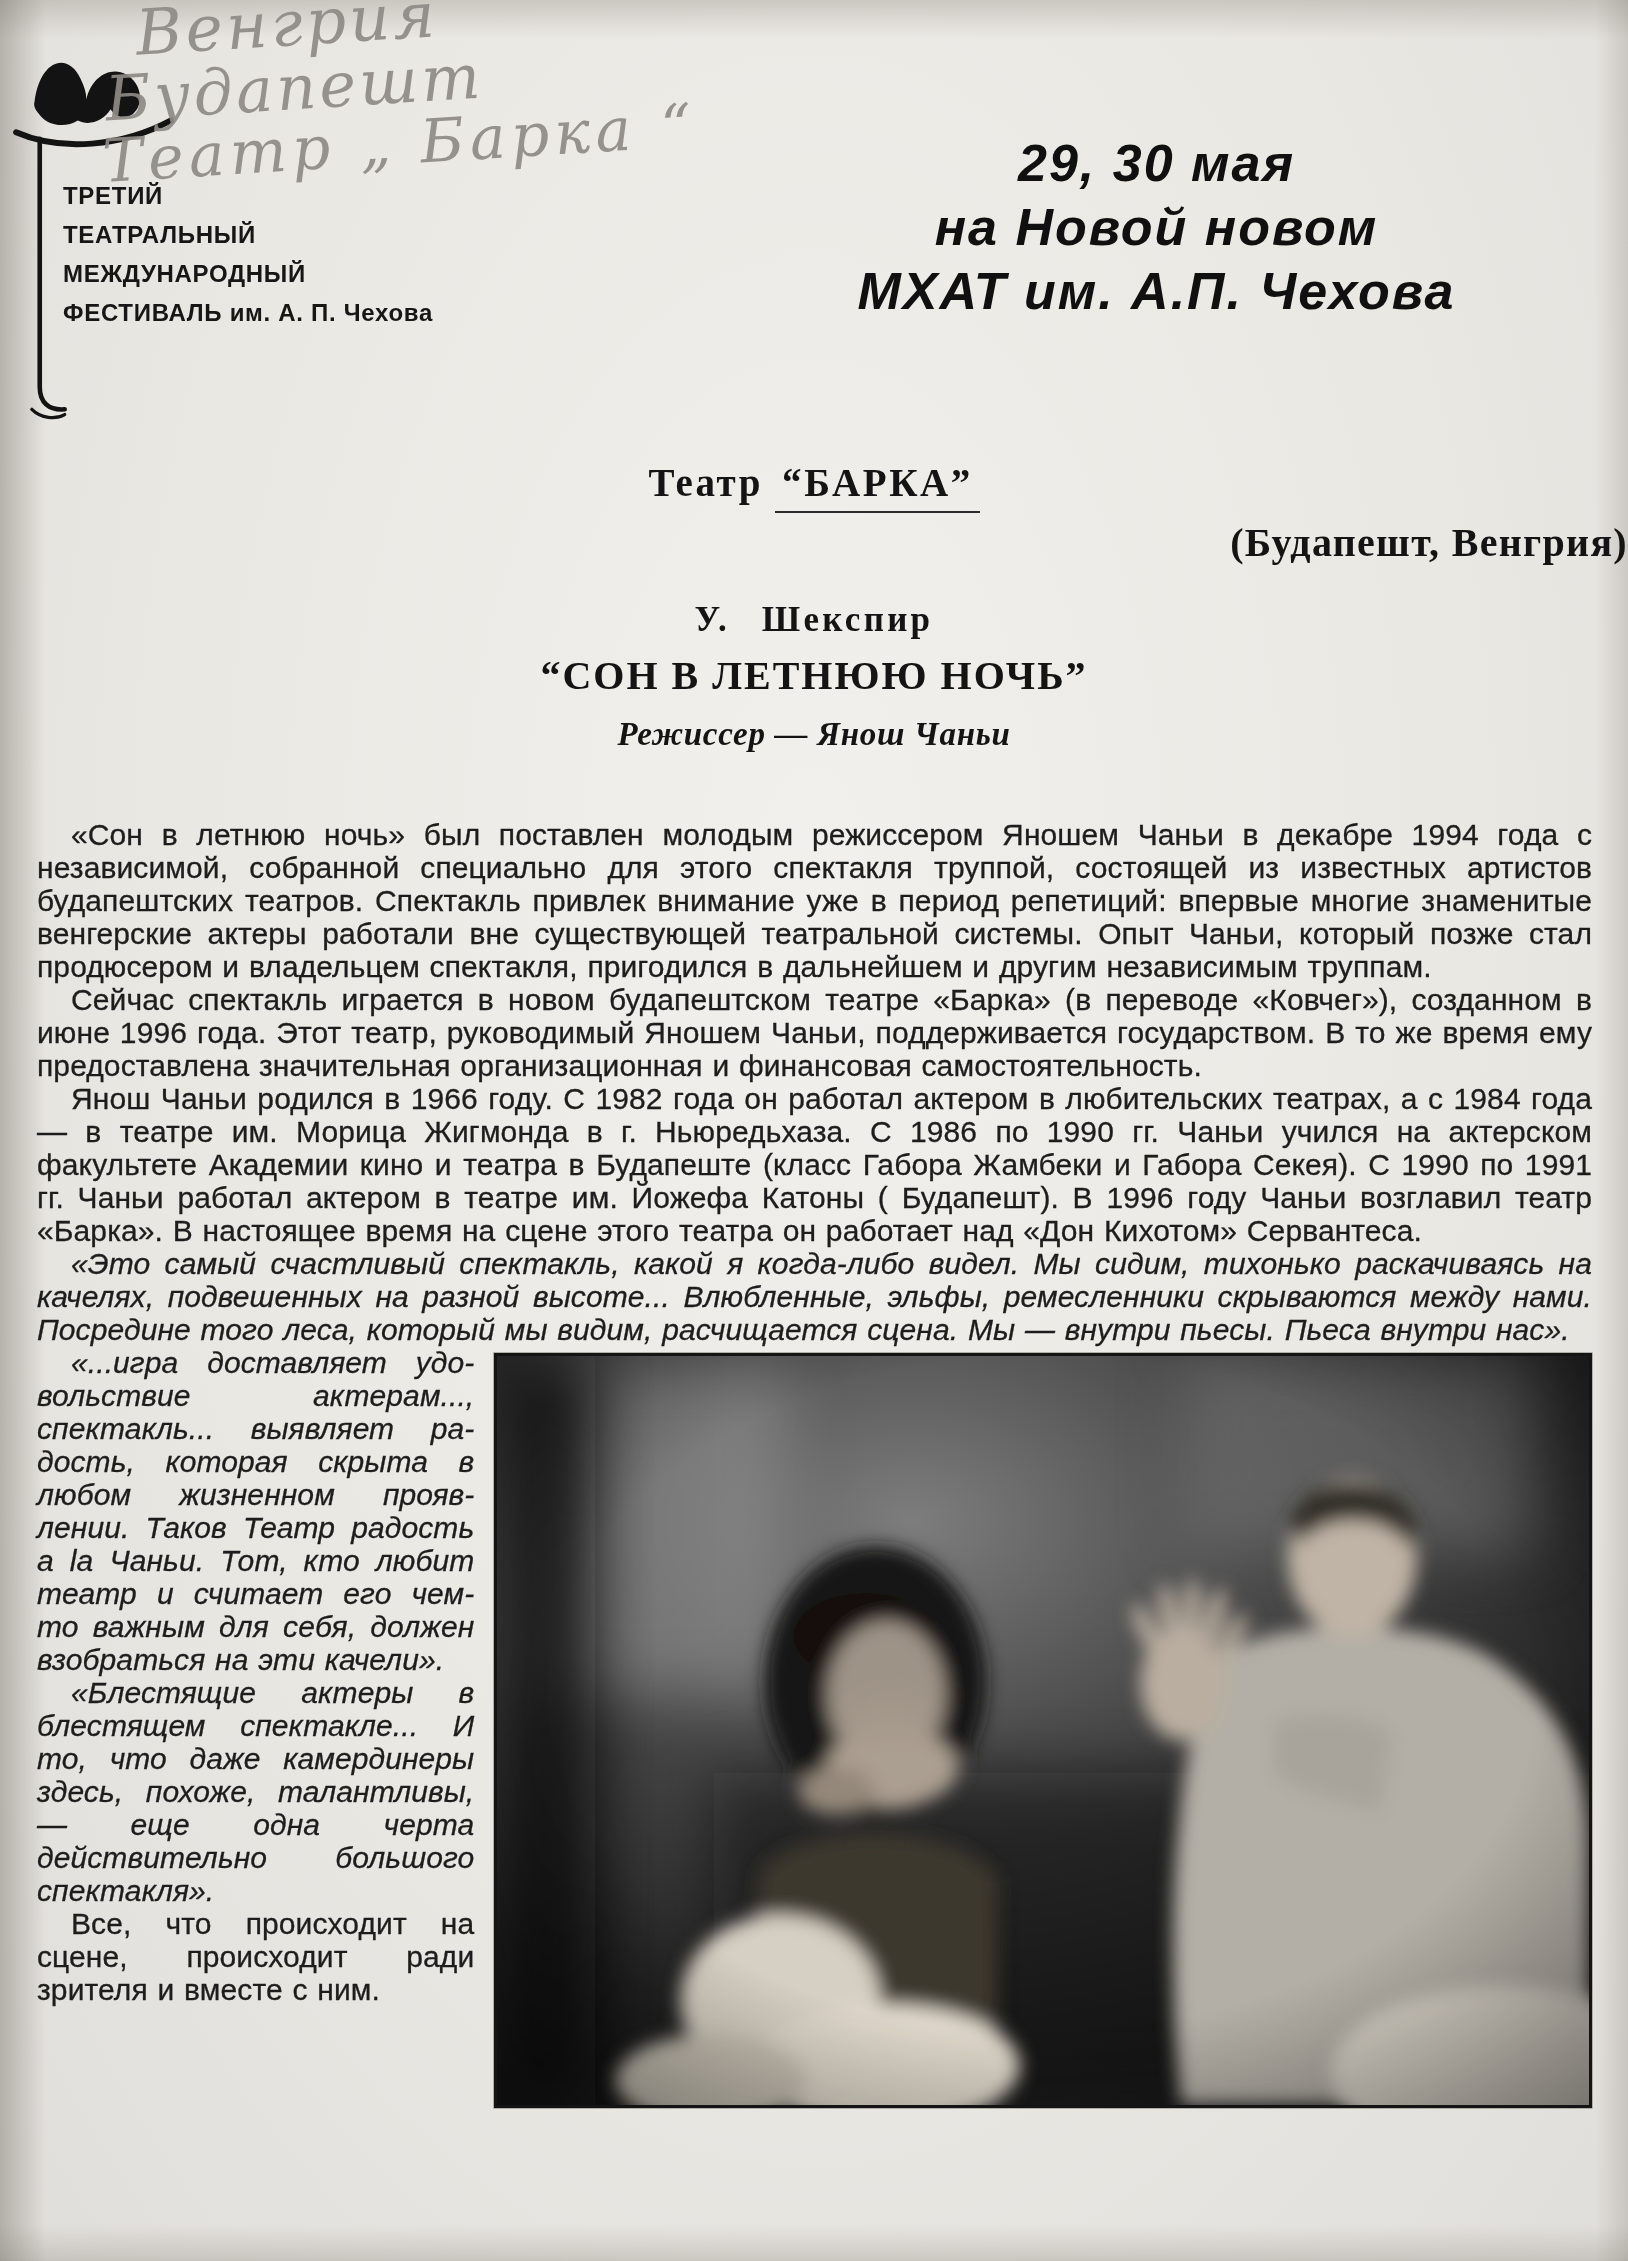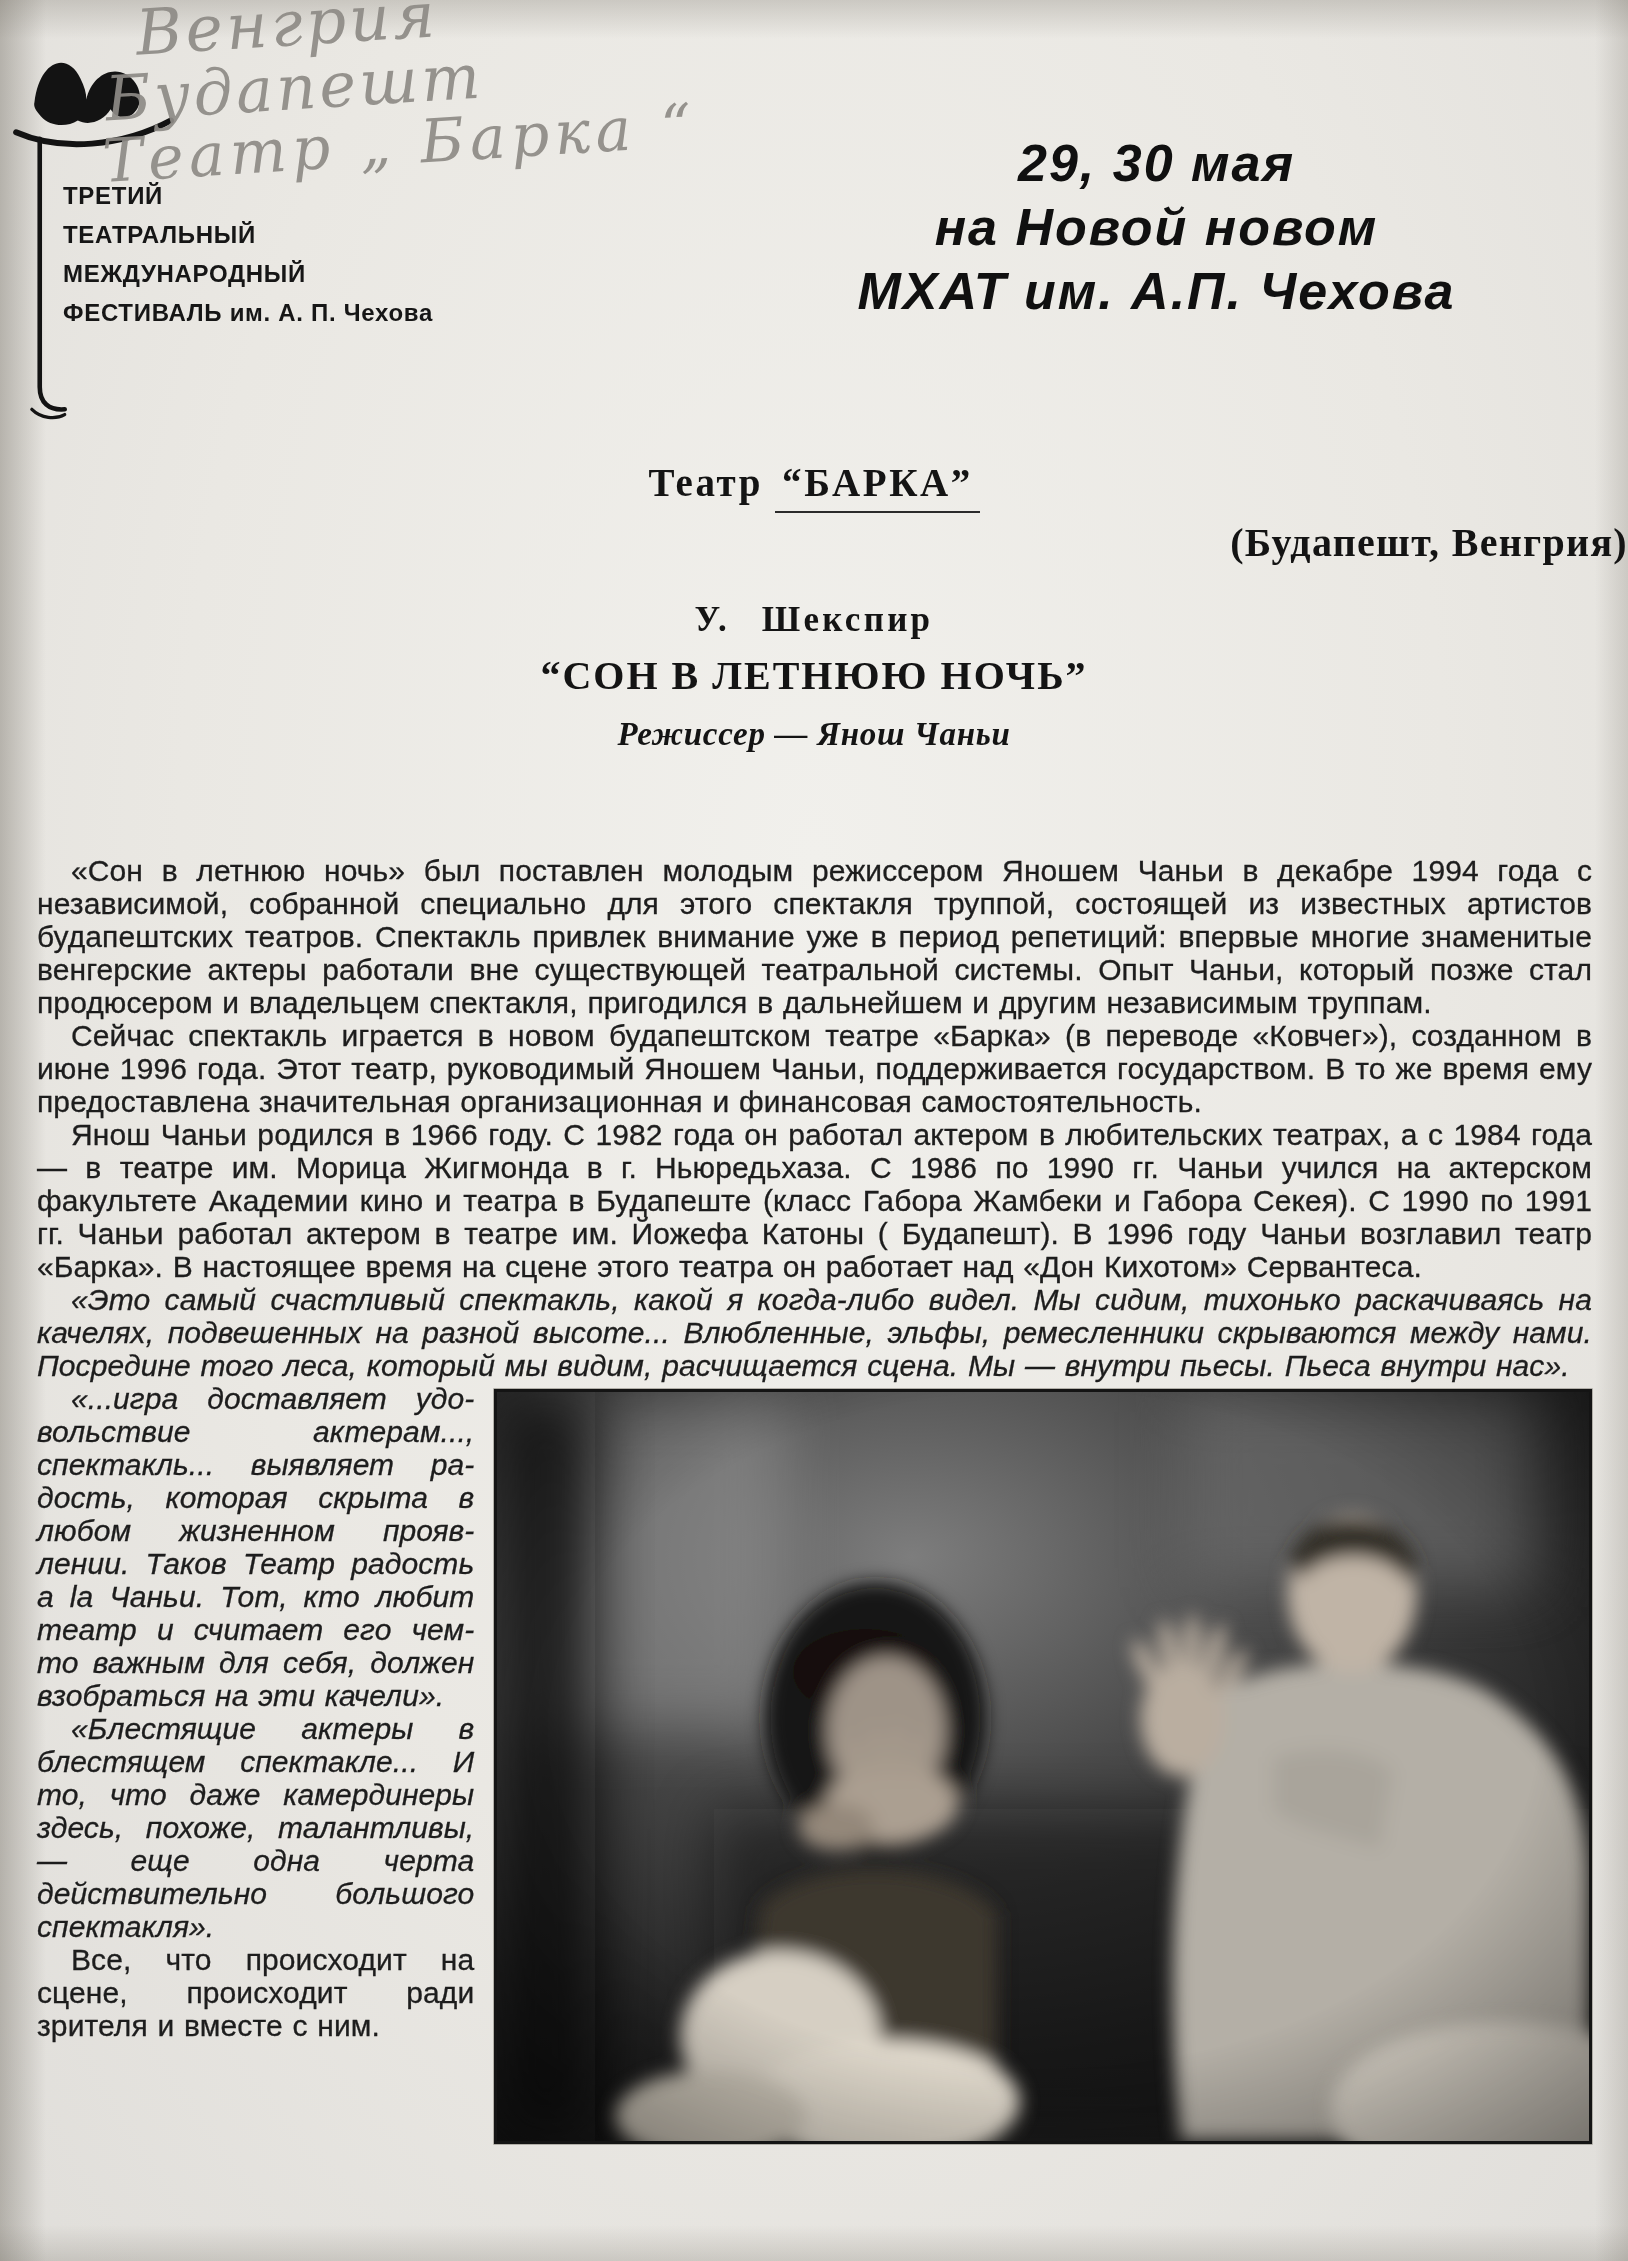--- a/index.html
+++ b/index.html
@@ -54,21 +54,21 @@
   .t-theatre .name { border-bottom:2.6px solid #2b2b2b; padding:0 6.6px 6.6px; }
   .t-city     { font-size:40px; font-weight:700; margin-top:14.4px; letter-spacing:1.3px;text-align:right; }
   .t-author   { font-size:35px; font-weight:700; margin-top:34px; letter-spacing:3.3px; word-spacing:19.7px; }
   .t-title    { font-size:40px; font-weight:700; margin-top:11.8px; letter-spacing:2px; }
   .t-director { font-size:33px; font-weight:700; font-style:italic; margin-top:17px; letter-spacing:0.7px; }
 
   
   .article {
     position:absolute; top:818px; left:37px; width:1555px;
     font-size:30px; line-height:33px; text-align:justify;
-    letter-spacing:0.1px; word-spacing:1.3px; color:#1d1d1d;margin-top:36px;
+    letter-spacing:0.1px; word-spacing:1.3px; color:#1d1d1d;
     -webkit-text-stroke:0.3px currentColor;
   }
   .article p { text-indent:34px; margin:0; }
   .article p.q { font-style:italic; }
 
   .photo-float {
     float:right; width:1098px; height:755px;
     margin:6.6px 0 0 19.7px;
     border:3.3px solid #141414; background:#222;
     box-shadow:0 0 0 0.7px #9a978f;

